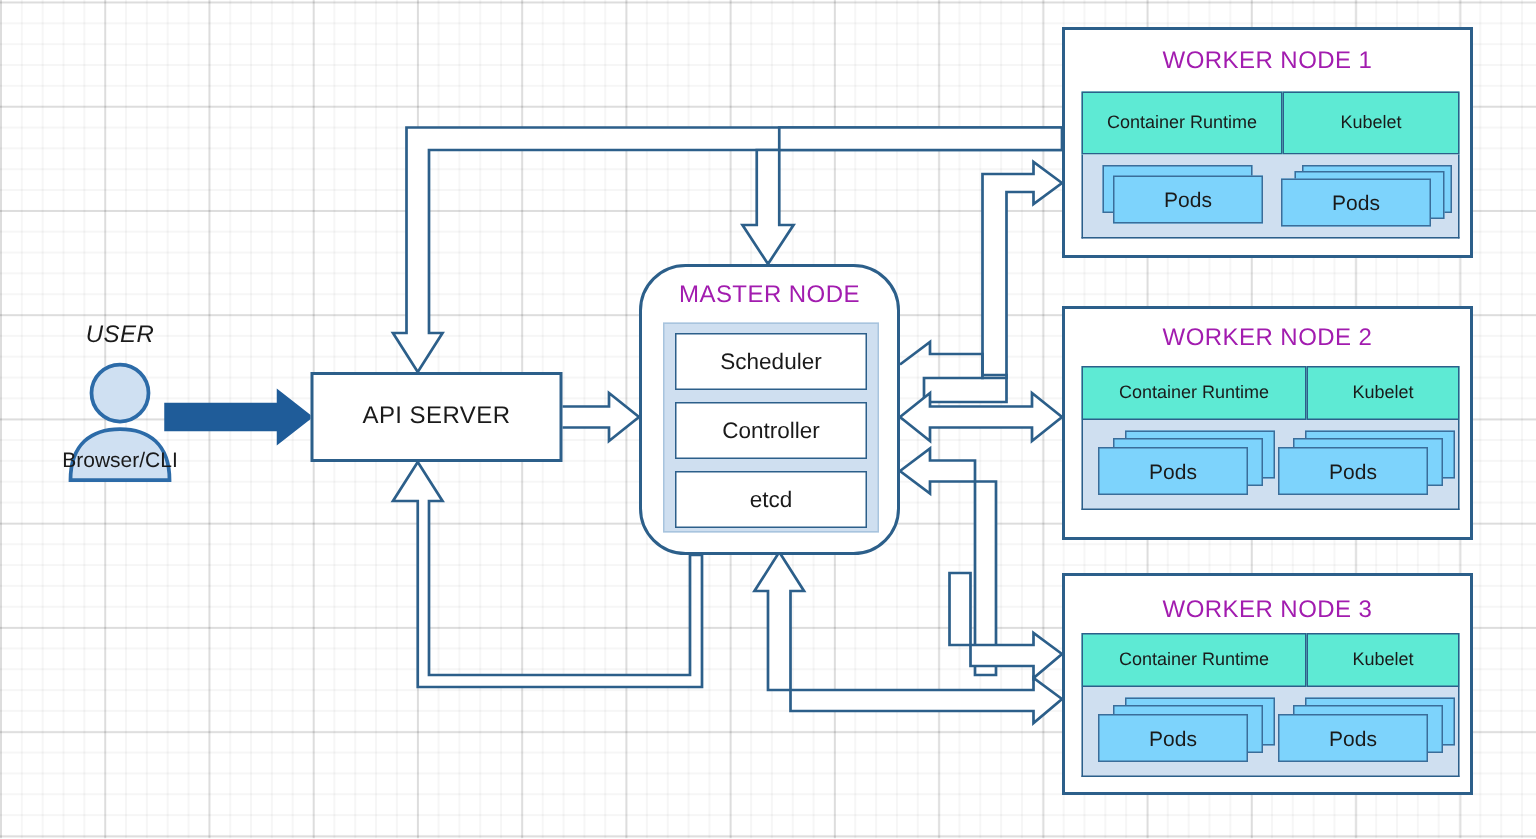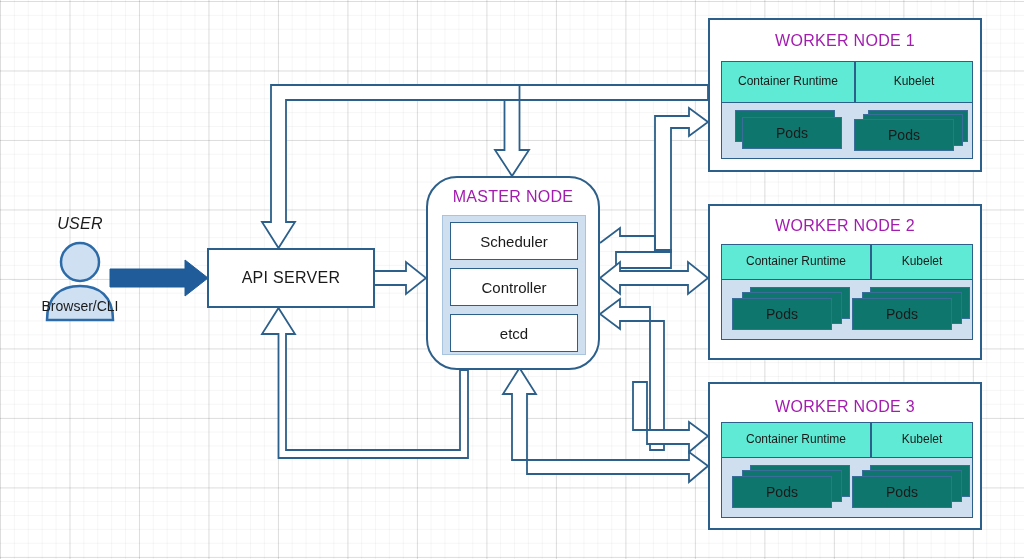--- a/index.html
+++ b/index.html
@@ -71,21 +71,21 @@
     background: #cfdff0;
     border: 1.6px solid #2c5f8a;
     border-top: none;
   }
   .pod-stack {
     position: absolute;
   }
   .pod-card {
     position: absolute;
     box-sizing: border-box;
-    background: #0f766e;
+    background: #7dd3fc;
     border: 1.6px solid #3a6d9a;
   }
   .pod-front {
     display: flex;
     align-items: center;
     justify-content: center;
     font-size: 14px;
     color: #1a1a1a;
     z-index: 5;
   }

